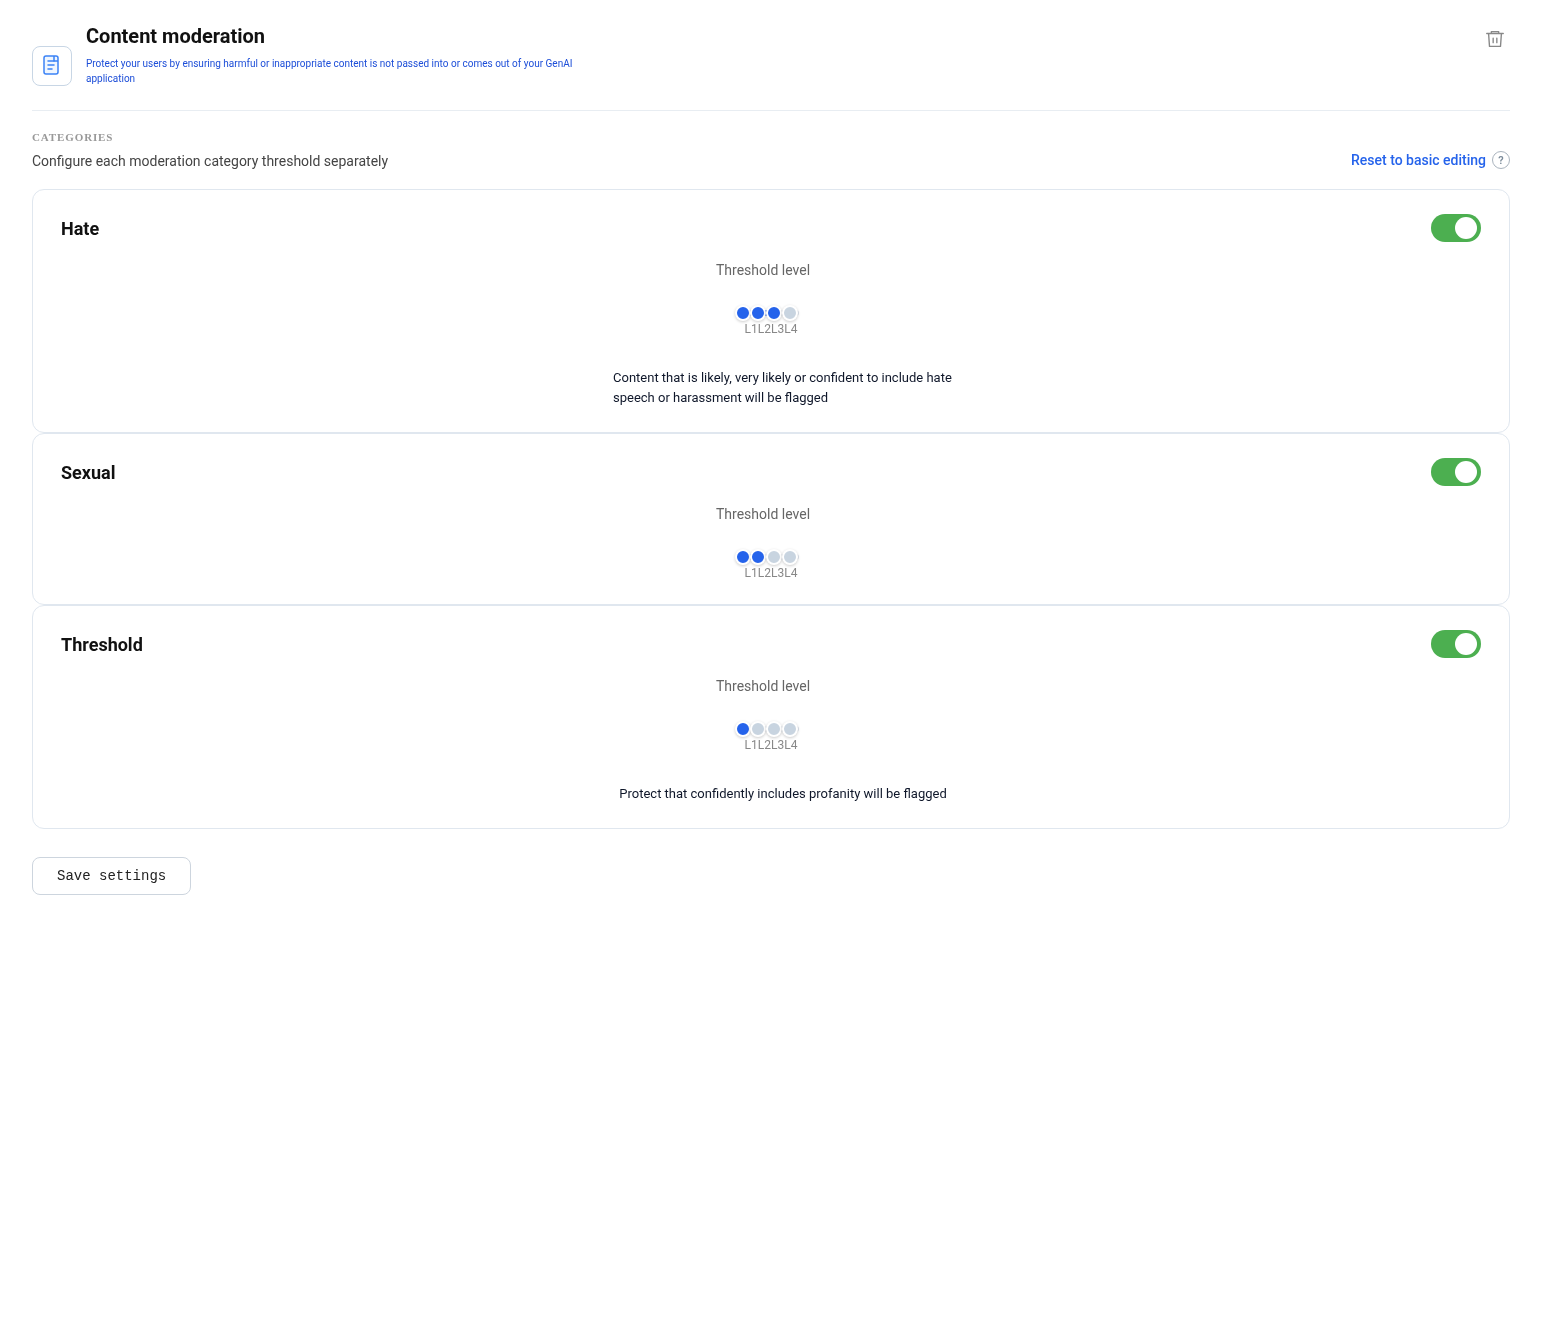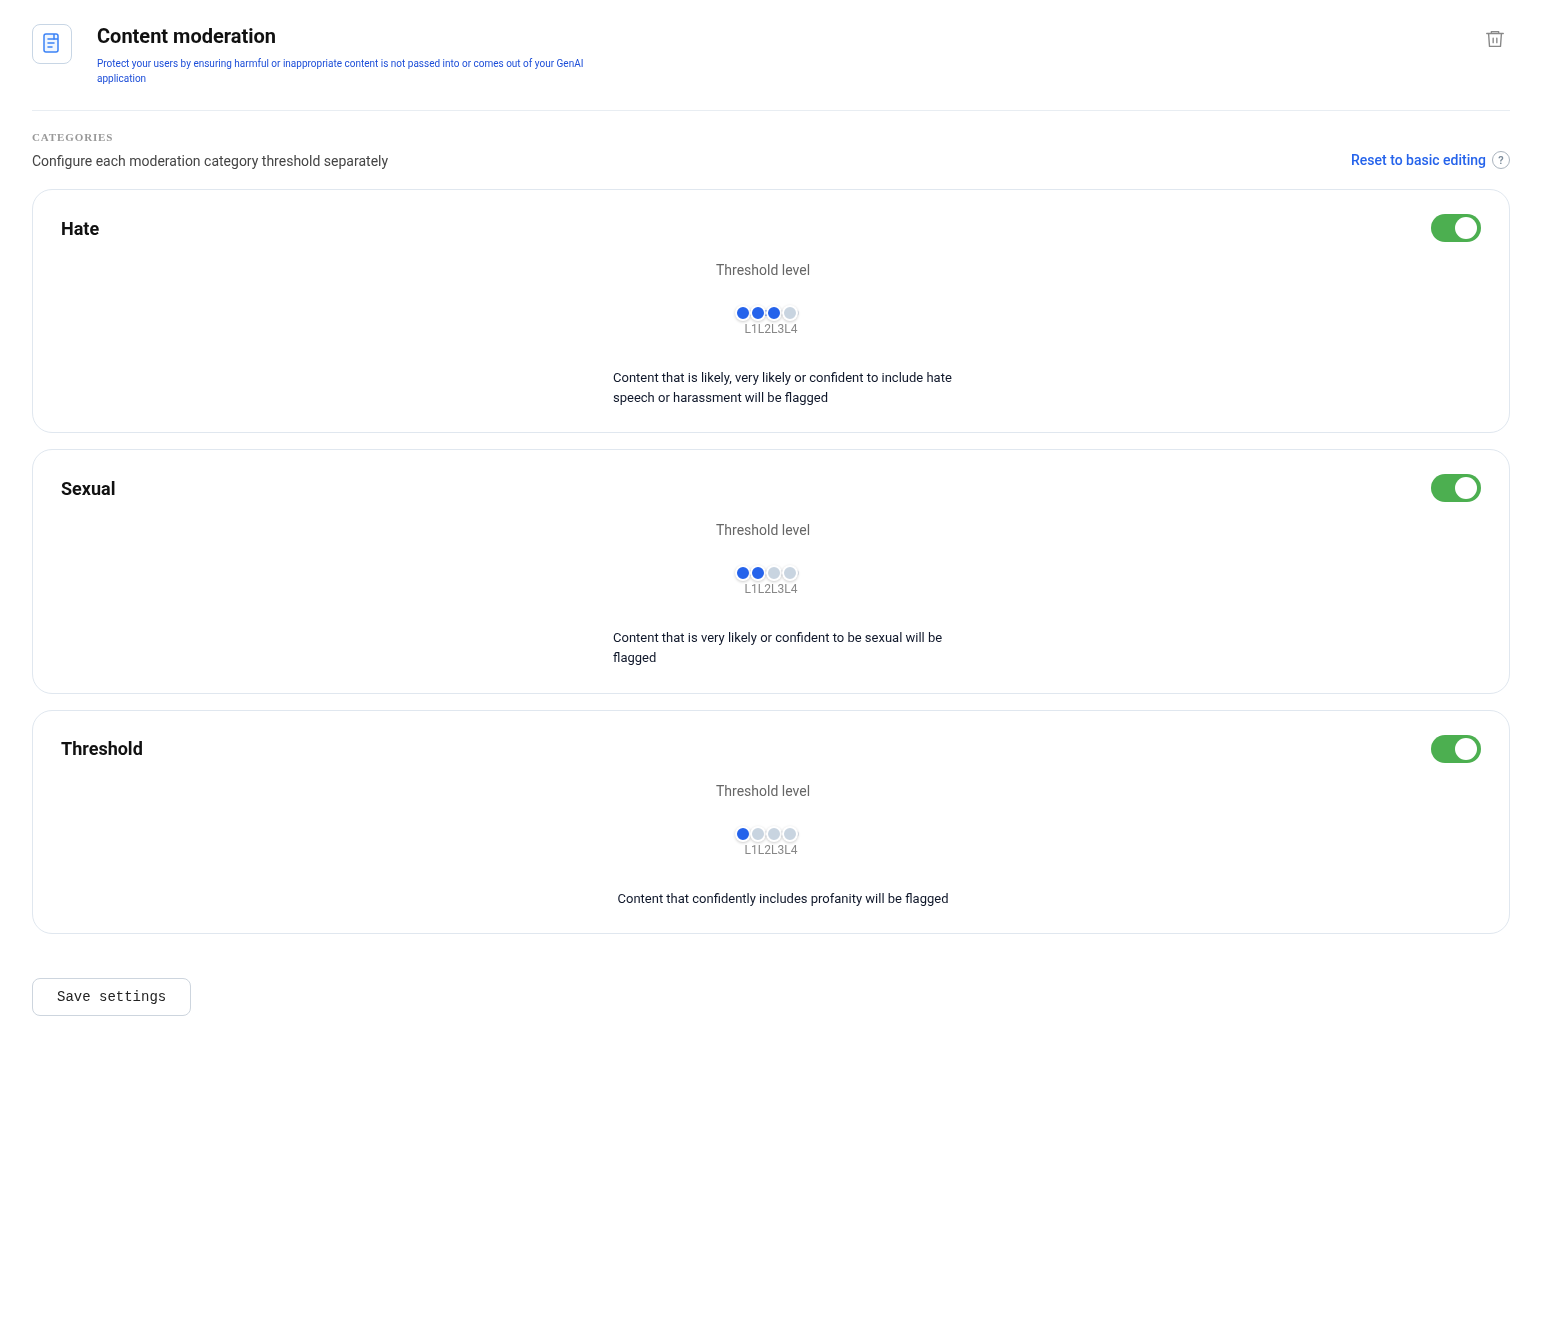--- a/index.html
+++ b/index.html
@@ -13,22 +13,22 @@
 
     .header {
       display: flex;
       align-items: flex-start;
       justify-content: space-between;
       margin-bottom: 24px;
     }
 
     .header-left {
       display: flex;
-      align-items: flex-start;
-      gap: 25px;
+      align-items: flex-end;
+      gap: 14px;
     }
 
     .app-icon {
       width: 40px;
       height: 40px;
       border: 1.5px solid #c8d6e5;
       border-radius: 8px;
       display: flex;
       align-items: center;
       justify-content: center;
@@ -106,23 +106,22 @@
       align-items: center;
       justify-content: center;
       font-size: 11px;
       color: #7a8a99;
       font-weight: 600;
       cursor: pointer;
     }
 
     .card {
       border: 1px solid #e0e7ef;
-      border-radius: 20px;
+      border-radius: 12px;
       padding: 24px 28px;
-      margin-bottom: 16px;
     }
 
     .card-header {
       display: flex;
       align-items: center;
       justify-content: space-between;
       margin-bottom: 20px;
     }
 
     .card-title {
@@ -338,21 +337,20 @@
           <div class="slider-dot inactive" style="left: 55%;"></div>
           <div class="slider-dot inactive" style="left: 83%;"></div>
         </div>
         <div class="slider-labels">
           <span>L1</span>
           <span>L2</span>
           <span>L3</span>
           <span>L4</span>
         </div>
       </div>
-      <p class="description-text">Content that is very likely or confident to be sexual will be flagged</p>
     </div>
   </div>
 
   
   <div class="card">
     <div class="card-header">
       <span class="card-title">Threshold</span>
       <label class="toggle">
         <input type="checkbox" checked="" style="">
         <span class="toggle-slider"></span>
@@ -368,20 +366,20 @@
           <div class="slider-dot inactive" style="left: 55%;"></div>
           <div class="slider-dot inactive" style="left: 83%;"></div>
         </div>
         <div class="slider-labels">
           <span>L1</span>
           <span>L2</span>
           <span>L3</span>
           <span>L4</span>
         </div>
       </div>
-      <p class="description-text">Content that confidently includes profanity will be flagged</p>
+      <p class="description-text">Protect that confidently includes profanity will be flagged</p>
     </div>
   </div>
 
   
   <button class="save-button">Save settings</button>
 
 </div>
 
 </body></html>

